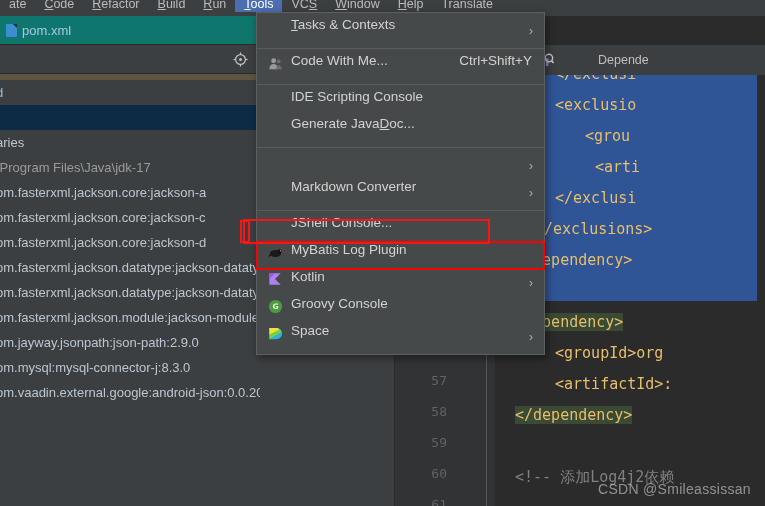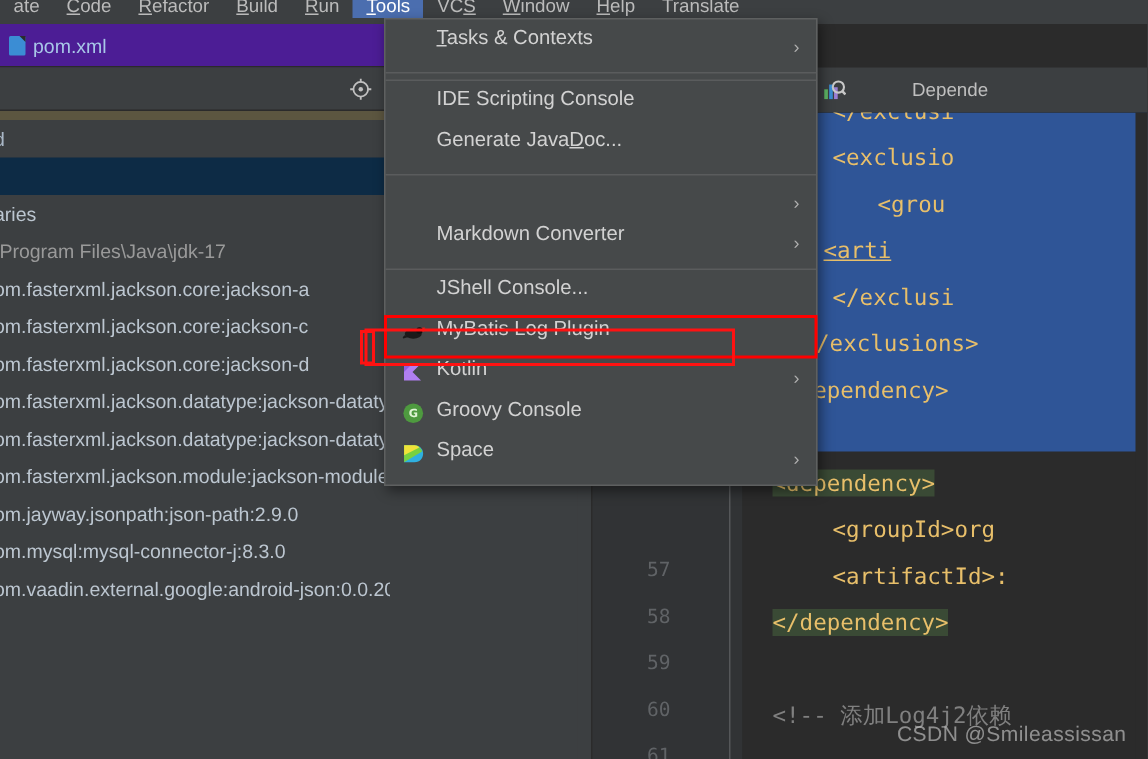--- a/index.html
+++ b/index.html
@@ -24,21 +24,21 @@
   .menubar .mb-item.active { background: #4b6eaf; color: #ffffff; }
   .menubar .mb-item u { text-decoration: underline; }
 
   
   .left-pane {
     position: absolute; left: 0; top: 16px; width: 260px; height: 490px;
     background: #3c3f41; overflow: hidden;
   }
   .tabstrip-left {
     position: absolute; left: 0; top: 0; width: 260px; height: 29px;
-    background: #4c1d95; border-bottom: 1px solid #2b2b2b;
+    background: #0f766e; border-bottom: 1px solid #2b2b2b;
     display: flex; align-items: center;
   }
   .file-tab { display: flex; align-items: center; gap: 5px; padding-left: 6px; }
   .xml-glyph {
     width: 11px; height: 13px; background: #3b8dd4; border-radius: 1px;
     position: relative; flex: none;
   }
   .xml-glyph::after {
     content: ""; position: absolute; right: 0; top: 0;
     border-left: 4px solid transparent; border-top: 4px solid #2b2b2b;
@@ -220,21 +220,21 @@
   <div class="left-edge-strip"></div>
   <div class="mini-scroll"></div>
 
   <div class="editor-wrap">
 
     <div class="tabstrip-right">
       <div class="etab etab-active" style="left:0;width:125px;">
         <span>gbootdemo)</span>
         <span class="tab-x">×</span>
       </div>
-      <div class="etab etab-inactive" style="left:146px;gap:44px;">
+      <div class="etab etab-inactive" style="left:136px;gap:44px;">
         <span class="dep-icon">
           <svg viewBox="0 0 16 15" width="15" height="14">
             <rect x="0.5" y="7" width="2.6" height="7" fill="#5fb865"></rect>
             <rect x="4" y="3.6" width="2.6" height="10.4" fill="#3b8dd4"></rect>
             <rect x="7.5" y="5.5" width="2.6" height="8.5" fill="#9b7fd4"></rect>
             <circle cx="10.6" cy="5.4" r="4" fill="none" stroke="#c8c8c8" stroke-width="1.5"></circle>
             <line x1="13.4" y1="8.3" x2="15.6" y2="10.7" stroke="#c8c8c8" stroke-width="1.8"></line>
           </svg>
         </span>
         <span>Depende</span>
@@ -255,21 +255,21 @@
         <line x1="5.5" y1="10" x2="10.5" y2="10" stroke="#b0b0b0" stroke-width="1.3"></line>
       </svg>
     </div>
 
     <div class="code-area">
       <div class="selection-block" style="top:0px;height:226px;"></div>
       <div id="code-lines">
           <div class="cline" style="top: -16px;"><span class="tag" style="margin-left: 60px;">&lt;/exclusi</span></div>
           <div class="cline" style="top: 15px;"><span class="tag" style="margin-left: 60px;">&lt;exclusio</span></div>
           <div class="cline" style="top: 46px;"><span class="tag" style="margin-left: 90px;">&lt;grou</span></div>
-          <div class="cline" style="top: 77px;"><span class="tag" style="margin-left: 54px; text-decoration: underline;">&lt;arti</span></div>
+          <div class="cline" style="top: 77px;"><span class="tag" style="margin-left: 100px;">&lt;arti</span></div>
           <div class="cline" style="top: 108px;"><span class="tag" style="margin-left: 60px;">&lt;/exclusi</span></div>
           <div class="cline" style="top: 139px;"><span class="tag" style="margin-left: 40px;">&lt;/exclusions&gt;</span></div>
           <div class="cline" style="top: 170px;"><span class="tag" style="margin-left: 20px;">&lt;/dependency&gt;</span></div>
           <div class="cline" style="top: 201px;"><span class="tag" style="margin-left: 0px;"></span></div>
           <div class="cline" style="top: 232px;"><span class="tag hl-green" style="margin-left: 20px;">&lt;dependency&gt;</span></div>
           <div class="cline" style="top: 263px;"><span class="tag" style="margin-left: 60px;">&lt;groupId&gt;org</span></div>
           <div class="cline" style="top: 294px;"><span class="tag" style="margin-left: 60px;">&lt;artifactId&gt;:</span></div>
           <div class="cline" style="top: 325px;"><span class="tag hl-green" style="margin-left: 20px;">&lt;/dependency&gt;</span></div>
           <div class="cline" style="top: 356px;"><span class="tag" style="margin-left: 0px;"></span></div>
           <div class="cline" style="top: 387px;"><span class="comment" style="margin-left: 20px; text-align: center;">&lt;!-- 添加Log4j2依赖</span></div>
@@ -294,20 +294,32 @@
       <div class="mb-item">Translate</div>
     </div>
 
   <div class="menu-popup" id="tools-menu">
       <div class="mi">
         <span class="mi-icon"></span>
         <span class="mi-label"><u>T</u>asks &amp; Contexts</span>
         <span class="mi-arrow">›</span>
       </div>
       <div class="mi-sep"></div>
+      <div class="mi">
+        <span class="mi-icon">
+          <svg viewBox="0 0 16 16" width="15" height="15">
+            <circle cx="6" cy="5" r="2.6" fill="#9a9a9a"></circle>
+            <path d="M1.4 14 C1.4 10.3 3.6 8.6 6 8.6 C8.4 8.6 10.6 10.3 10.6 14 Z" fill="#9a9a9a"></path>
+            <circle cx="11.4" cy="5.6" r="2" fill="#6f6f6f"></circle>
+            <path d="M8.6 14 C8.6 11 10 9.8 11.5 9.8 C13 9.8 14.6 11 14.6 14 Z" fill="#6f6f6f"></path>
+          </svg>
+        </span>
+        <span class="mi-label">Code With Me...</span>
+        <span class="mi-accel">Ctrl+Shift+Y</span>
+      </div>
       <div class="mi-sep"></div>
       <div class="mi">
         <span class="mi-icon"></span>
         <span class="mi-label">IDE Scripting Console</span>
       </div>
       <div class="mi">
         <span class="mi-icon"></span>
         <span class="mi-label">Generate Java<u>D</u>oc...</span>
       </div>
       <div class="mi-sep"></div>

